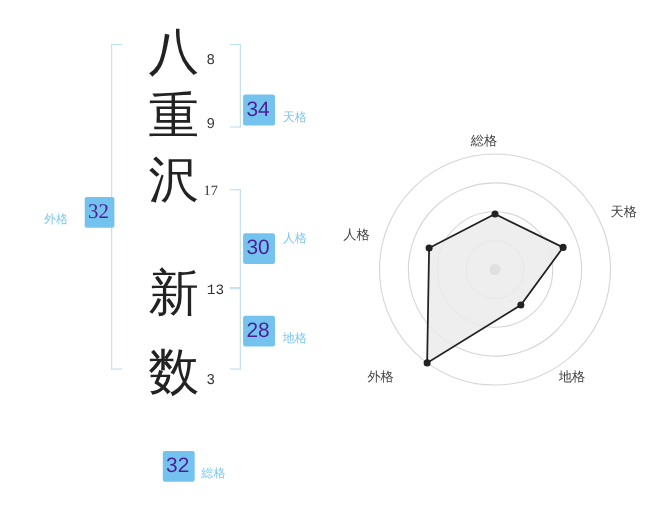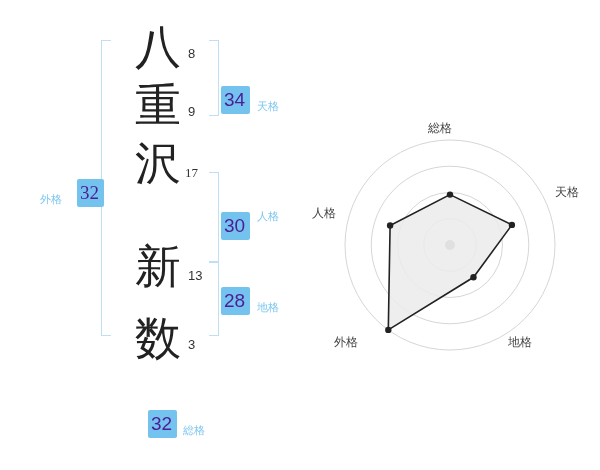--- a/index.html
+++ b/index.html
@@ -99,21 +99,21 @@
 
     <div class="kanji" style="left:130px; top:24px;">八</div>
     <div class="kanji" style="left:130px; top:82px;">重</div>
     <div class="kanji" style="left:130px; top:140px;">沢</div>
     <div class="kanji" style="left:130px; top:243px;">新</div>
     <div class="kanji" style="left:130px; top:315px;">数</div>
 
     <div class="stroke-num" style="left:188px; top:46px;">8</div>
     <div class="stroke-num" style="left:188px; top:104px;">9</div>
     <div class="stroke-num" style="left:185px; top:165px;font-family:Liberation Serif, serif;">17</div>
-    <div class="stroke-num" style="left:188px; top:268px;">13</div>
+    <div class="stroke-num" style="left:188px; top:256px;font-family:Liberation Mono, monospace;">13</div>
     <div class="stroke-num" style="left:188px; top:337px;">3</div>
 
     <div class="bracket right" style="left:209px; top:40px; height:74px;"></div>
 
     <div class="bracket right" style="left:209px; top:172px; height:88px;"></div>
 
     <div class="bracket right" style="left:209px; top:262px; height:72px;"></div>
 
     <div class="bracket left" style="left:101px; top:40px; height:294px;"></div>
 

